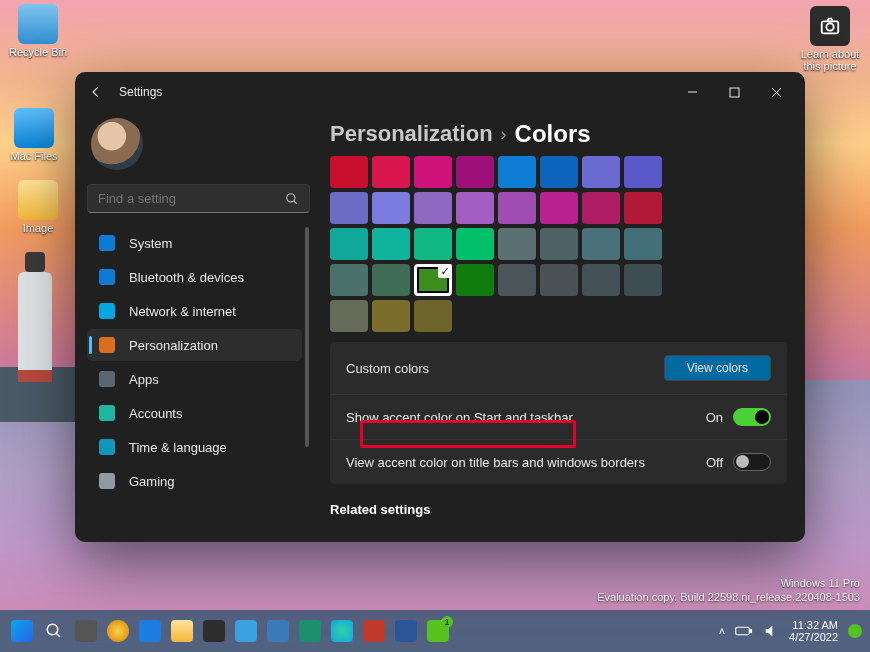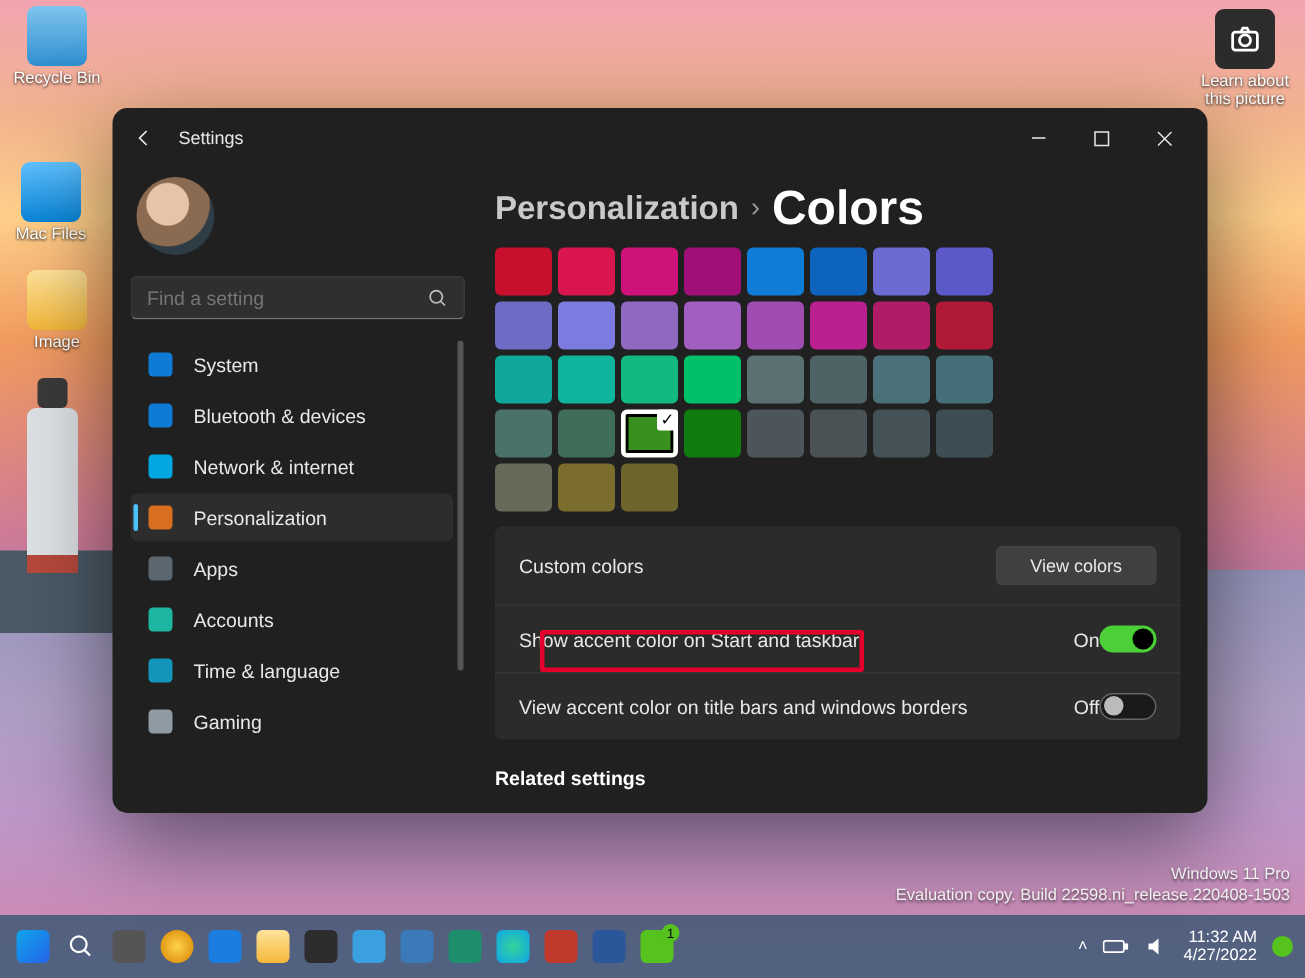--- a/index.html
+++ b/index.html
@@ -54,33 +54,33 @@
   .nav li.active{background:#2d2d2d;}
   .nav li.active::before{content:"";position:absolute;left:2px;width:3px;height:18px;background:#4cc2ff;border-radius:3px;}
   .navicon{width:16px;height:16px;border-radius:3px;flex-shrink:0;}
   .vscroll{position:absolute;right:0;top:0;bottom:0;width:6px;}
   .vscroll::after{content:"";position:absolute;top:0;width:4px;height:72%;background:#555;border-radius:3px;right:1px;}
 
   .content{flex:1;padding:6px 18px 10px 10px;overflow:hidden;}
   .crumbs{display:flex;align-items:center;gap:8px;margin:2px 0 8px;}
   .crumbs .p1{font-size:22px;font-weight:600;color:#c9c9c9;}
   .crumbs .chev{font-size:18px;color:#999;}
-  .crumbs .p2{font-size:32px;font-weight:600;color:#fff;}
+  .crumbs .p2{font-size:24px;font-weight:600;color:#fff;}
 
   .palette{display:grid;grid-template-columns:repeat(8,38px);grid-auto-rows:32px;gap:4px;margin-bottom:6px;}
   .sw{border-radius:4px;cursor:pointer;}
   .sw.sel{border:3px solid #fff;box-shadow:0 0 0 2px #000 inset;position:relative;}
   .sw.sel .chk{position:absolute;top:-3px;right:-3px;width:14px;height:14px;background:#fff;color:#000;border-radius:2px;font-size:11px;line-height:14px;text-align:center;}
 
   .card{background:#2b2b2b;border-radius:5px;margin-top:10px;}
   .row{display:flex;align-items:center;justify-content:space-between;padding:13px 16px;border-bottom:1px solid #353535;font-size:13px;}
   .row:last-child{border-bottom:0;}
   .row .lbl{max-width:300px;}
-  .btn{background:#404040;border:1px solid #444;color:#e8e8e8;padding:5px 22px;border-radius:4px;font-size:12px;cursor:pointer;}
-  .toggle{display:flex;align-items:center;}
+  .btn{background:#0369a1;border:1px solid #444;color:#e8e8e8;padding:5px 22px;border-radius:4px;font-size:12px;cursor:pointer;}
+  .toggle{display:flex;align-items:center;gap:10px;}
   .switch{width:38px;height:18px;border-radius:10px;position:relative;cursor:pointer;}
   .switch.on{background:#4cd037;} .switch.on::after{content:"";position:absolute;right:2px;top:2px;width:14px;height:14px;background:#000;border-radius:50%;}
   .switch.off{background:#1a1a1a;border:1px solid #666;} .switch.off::after{content:"";position:absolute;left:2px;top:1px;width:13px;height:13px;background:#bbb;border-radius:50%;}
   .related{font-size:13px;font-weight:600;margin-top:18px;color:#fff;}
   .highlight{position:absolute;border:3px solid #e4002b;border-radius:2px;}
 
   
   .watermark{position:absolute;right:10px;bottom:48px;text-align:right;color:#f0f0f0;font-size:11px;text-shadow:0 1px 2px rgba(0,0,0,.6);line-height:14px;}
 
   

